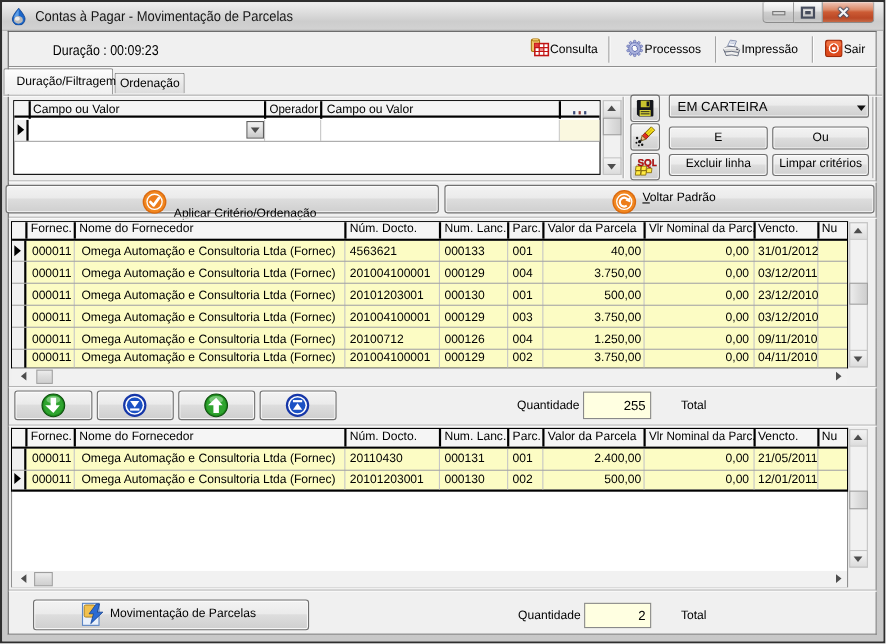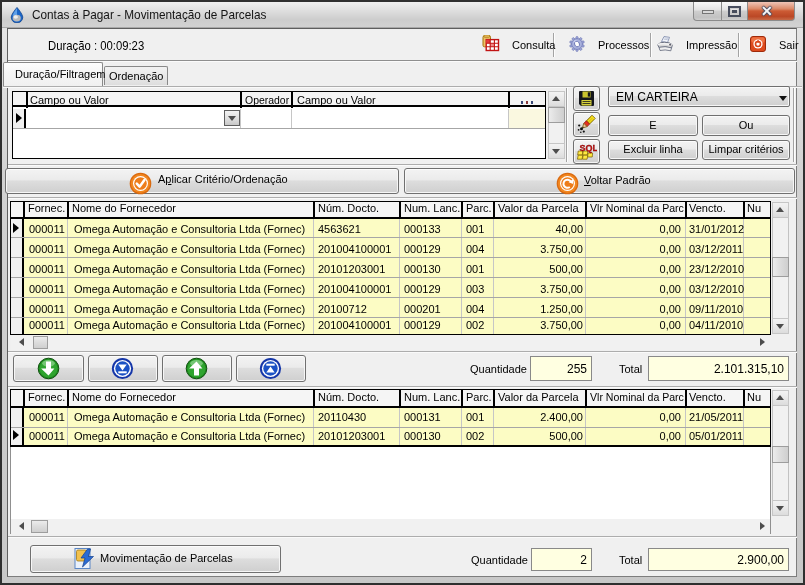--- a/index.html
+++ b/index.html
@@ -27,21 +27,21 @@
 #glyph-min { left:702px; top:10px; width:12px; height:4px; background:#D9D9D9; border:1px solid #767676; }
 #glyph-max { left:728px; top:6px; width:13px; height:11px; border:2px solid #474D5D; background:transparent; box-shadow:inset 0 0 0 1px #CDCDCD; }
 #glyph-close { left:761px; top:3px; font-size:14px; font-weight:bold; color:#F5F5F7; text-shadow:-1px 0 1px #4A4F63, 1px 0 1px #4A4F63, 0 -1px 1px #4A4F63, 0 1px 1px #4A4F63; }
 
 #client { left:7px; top:28px; width:790px; height:549px; background:#F0F0F0;
   border-left:1px solid #5F5F5F; border-top:1px solid #5F5F5F;
   border-right:1px solid #7D7D7D; border-bottom:1px solid #7D7D7D; }
 .sep-v { width:1px; background:#A3A3A3; box-shadow:1px 0 0 #FDFDFD; }
 
 #dur { left:48px; top:38px; font-size:13px; transform:scaleX(0.87); transform-origin:0 0; }
-.tb-label { top:39px; font-size:11px;padding-left:12px; }
+.tb-label { top:39px; font-size:11px; }
 
 .tab { border:1px solid #898989; border-bottom:none; border-top-left-radius:2px; border-top-right-radius:2px; font-size:11px; }
 #tab1 { left:3px; top:62px; width:100px; height:24px; z-index:3;
   background:linear-gradient(180deg,#FDFDFD,#F6F6F6 40%,#F0F0F0); }
 #tab2 { left:104px; top:66px; width:64px; height:19px;
   background:linear-gradient(180deg,#F2F2F2,#EBEBEB 40%,#DDDDDD); }
 #tabline { left:3px; top:86px; width:799px; height:1px; background:#ADADAD; box-shadow:0 1px 0 #FAFAFA; }
 
 .btn { border:1px solid #707070; border-radius:3px;
   background:linear-gradient(180deg,#F3F3F3,#EBEBEB 45%,#DDDDDD 50%,#CFCFCF);
@@ -223,21 +223,21 @@
   <div class="abs btn" style="left:702px;top:140px;width:88px;height:20px"></div>
   <div class="abs btn-label" style="left:608px;top:119px;width:90px;text-align:center">E</div>
   <div class="abs btn-label" style="left:702px;top:119px;width:88px;text-align:center">Ou</div>
   <div class="abs btn-label" style="left:608px;top:143px;width:90px;text-align:center">Excluir linha</div>
   <div class="abs btn-label" style="left:702px;top:143px;width:88px;text-align:center">Limpar critérios</div>
 
   <div class="abs" style="left:8px;top:164px;width:789px;height:1px;background:#ADADAD"></div>
   <div class="abs" style="left:8px;top:165px;width:789px;height:1px;background:#FAFAFA"></div>
   <div class="abs btn" id="apply1" style="left:5px;top:168px;width:394px;height:26px"></div>
   <div class="abs btn" id="apply2" style="left:404px;top:168px;width:391px;height:26px"></div>
-  <div class="abs btn-label" style="left:158px;top:173px">A<u>p</u>licar Critério/Ordenação</div>
+  <div class="abs btn-label" style="left:158px;top:188px">A<u>p</u>licar Critério/Ordenação</div>
   <div class="abs btn-label" style="left:584px;top:174px"><u>V</u>oltar Padrão</div>
   <svg class="abs" style="left:129px;top:172px" width="23" height="23" viewBox="0 0 23 23">
     <circle cx="11.5" cy="11.5" r="10.8" fill="#D96A10"></circle>
     <circle cx="11.5" cy="11.5" r="9.6" fill="#F2871F"></circle>
     <circle cx="11.5" cy="11.5" r="7.5" fill="#FFF"></circle>
     <circle cx="11.5" cy="11.5" r="6.3" fill="#ED7D1A"></circle>
     <path d="M7.8 11.7 L10.6 14.7 L15.4 8.1" stroke="#FFF" stroke-width="2.5" fill="none" stroke-linecap="round" stroke-linejoin="round"></path>
   </svg>
   <svg class="abs" style="left:556px;top:172px" width="23" height="23" viewBox="0 0 23 23">
     <circle cx="11.5" cy="11.5" r="10.8" fill="#D96A10"></circle>
@@ -316,21 +316,21 @@
   <div class="abs" style="left:74px;top:283px">Omega Automação e Consultoria Ltda (Fornec)</div>
   <div class="abs" style="left:318px;top:283px">201004100001</div>
   <div class="abs" style="left:404px;top:283px">000129</div>
   <div class="abs" style="left:466px;top:283px">003</div>
   <div class="abs" style="left:494px;top:283px;width:89px;text-align:right">3.750,00</div>
   <div class="abs" style="left:586px;top:283px;width:95px;text-align:right">0,00</div>
   <div class="abs" style="left:689px;top:283px">03/12/2010</div>
   <div class="abs" style="left:29px;top:303px">000011</div>
   <div class="abs" style="left:74px;top:303px">Omega Automação e Consultoria Ltda (Fornec)</div>
   <div class="abs" style="left:318px;top:303px">20100712</div>
-  <div class="abs" style="left:404px;top:303px">000201</div>
+  <div class="abs" style="left:404px;top:303px">000126</div>
   <div class="abs" style="left:466px;top:303px">004</div>
   <div class="abs" style="left:494px;top:303px;width:89px;text-align:right">1.250,00</div>
   <div class="abs" style="left:586px;top:303px;width:95px;text-align:right">0,00</div>
   <div class="abs" style="left:689px;top:303px">09/11/2010</div>
   <div class="abs" style="left:29px;top:319px">000011</div>
   <div class="abs" style="left:74px;top:319px">Omega Automação e Consultoria Ltda (Fornec)</div>
   <div class="abs" style="left:318px;top:319px">201004100001</div>
   <div class="abs" style="left:404px;top:319px">000129</div>
   <div class="abs" style="left:466px;top:319px">002</div>
   <div class="abs" style="left:494px;top:319px;width:89px;text-align:right">3.750,00</div>
@@ -375,21 +375,20 @@
   <svg class="abs" style="left:259px;top:357px" width="23" height="23" viewBox="0 0 23 23">
     <circle cx="11.5" cy="11.5" r="10.6" fill="#1536A8"></circle>
     <circle cx="11.5" cy="11.5" r="8.6" fill="#FFF"></circle>
     <circle cx="11.5" cy="11.5" r="7.2" fill="#1B51C4"></circle>
     <path d="M7.3 15.5 h8.4 L11.5 9.6 Z" fill="#FFF"></path>
     <rect x="7.3" y="6.7" width="8.4" height="2" fill="#FFF"></rect>
   </svg>
   <div class="abs btn-label" style="left:470px;top:363px">Quantidade</div>
   <div class="abs ybox" style="left:530px;top:356px;width:62px;height:25px;padding:5px 4px 0 0">255</div>
   <div class="abs btn-label" style="left:619px;top:363px">Total</div>
-  <div class="abs ybox" style="left:648px;top:356px;width:141px;height:25px;padding:5px 4px 0 0">2.101.315,10</div>
 
   <div class="abs" style="left:8px;top:386px;width:789px;height:1px;background:#ADADAD"></div>
   <div class="abs" style="left:8px;top:387px;width:789px;height:1px;background:#FAFAFA"></div>
   <div class="abs" style="left:10px;top:389px;width:761px;height:145px;border:1px solid #909090;background:#FFF"></div>
   <div class="abs" style="left:10px;top:389px;width:761px;height:1px;background:#000"></div>
   <div class="abs" style="left:10px;top:389px;width:1px;height:58px;background:#000"></div>
   <div class="abs" style="left:770px;top:389px;width:1px;height:58px;background:#000"></div>
   <div class="abs" style="left:11px;top:390px;width:759px;height:16px;background:#F5F5F5"></div>
   <div class="abs" style="left:11px;top:406px;width:759px;height:2px;background:#000"></div>
   <div class="abs" style="left:24px;top:408px;width:746px;height:37px;background:#FCFCC4"></div>
@@ -432,21 +431,21 @@
   <div class="abs" style="left:494px;top:411px;width:89px;text-align:right">2.400,00</div>
   <div class="abs" style="left:586px;top:411px;width:95px;text-align:right">0,00</div>
   <div class="abs" style="left:689px;top:411px">21/05/2011</div>
   <div class="abs" style="left:29px;top:430px">000011</div>
   <div class="abs" style="left:74px;top:430px">Omega Automação e Consultoria Ltda (Fornec)</div>
   <div class="abs" style="left:318px;top:430px">20101203001</div>
   <div class="abs" style="left:404px;top:430px">000130</div>
   <div class="abs" style="left:466px;top:430px">002</div>
   <div class="abs" style="left:494px;top:430px;width:89px;text-align:right">500,00</div>
   <div class="abs" style="left:586px;top:430px;width:95px;text-align:right">0,00</div>
-  <div class="abs" style="left:689px;top:430px">05/01/2011</div>
+  <div class="abs" style="left:689px;top:430px">12/01/2011</div>
   <div class="abs sb-track" style="left:772px;top:390px;width:17px;height:126px"></div>
   <div class="abs sb-btn" style="left:772px;top:390px;width:17px;height:16px"></div>
   <div class="abs arr arr-up" style="left:776px;top:395px"></div>
   <div class="abs sb-btn" style="left:772px;top:500px;width:17px;height:16px"></div>
   <div class="abs arr arr-dn" style="left:776px;top:506px"></div>
   <div class="abs sb-thumb" style="left:772px;top:446px;width:17px;height:17px"></div>
   <div class="abs" style="left:11px;top:519px;width:759px;height:15px;background:#F1F1F1"></div>
   <div class="abs arr arr-lf" style="left:19px;top:522px"></div>
   <div class="abs arr arr-rt" style="left:760px;top:522px"></div>
   <div class="abs sb-thumb-h" style="left:31px;top:520px;width:17px;height:13px"></div>
@@ -456,14 +455,13 @@
   <div class="abs btn" style="left:30px;top:545px;width:251px;height:28px"></div>
   <svg class="abs" style="left:73px;top:547px" width="22" height="23" viewBox="0 0 22 23">
     <rect x="2" y="1.5" width="15" height="20" fill="#EAF1FB" stroke="#5B86C5" stroke-width="1"></rect>
     <path d="M5 3 h7 a3.5 3.5 0 0 1 3.5 3.5 V11 h-2 V14 H5 a1.5 1.5 0 0 1 -1.5 -1.5 V4.5 A1.5 1.5 0 0 1 5 3 Z" fill="#F2C14E" stroke="#A07818" stroke-width="0.8"></path>
     <path d="M14.5 2 L8 11 h4 l-2.5 9 L20.5 9.5 h-5 L17.5 2 Z" fill="#2B6BD3" stroke="#123F8C" stroke-width="0.7"></path>
   </svg>
   <div class="abs btn-label" style="left:100px;top:552px">Movimentação de Parcelas</div>
   <div class="abs btn-label" style="left:471px;top:554px">Quantidade</div>
   <div class="abs ybox" style="left:531px;top:548px;width:61px;height:23px;padding:4px 4px 0 0">2</div>
   <div class="abs btn-label" style="left:619px;top:554px">Total</div>
-  <div class="abs ybox" style="left:648px;top:548px;width:141px;height:23px;padding:4px 4px 0 0">2.900,00</div>
 </div>
 
 </body></html>

